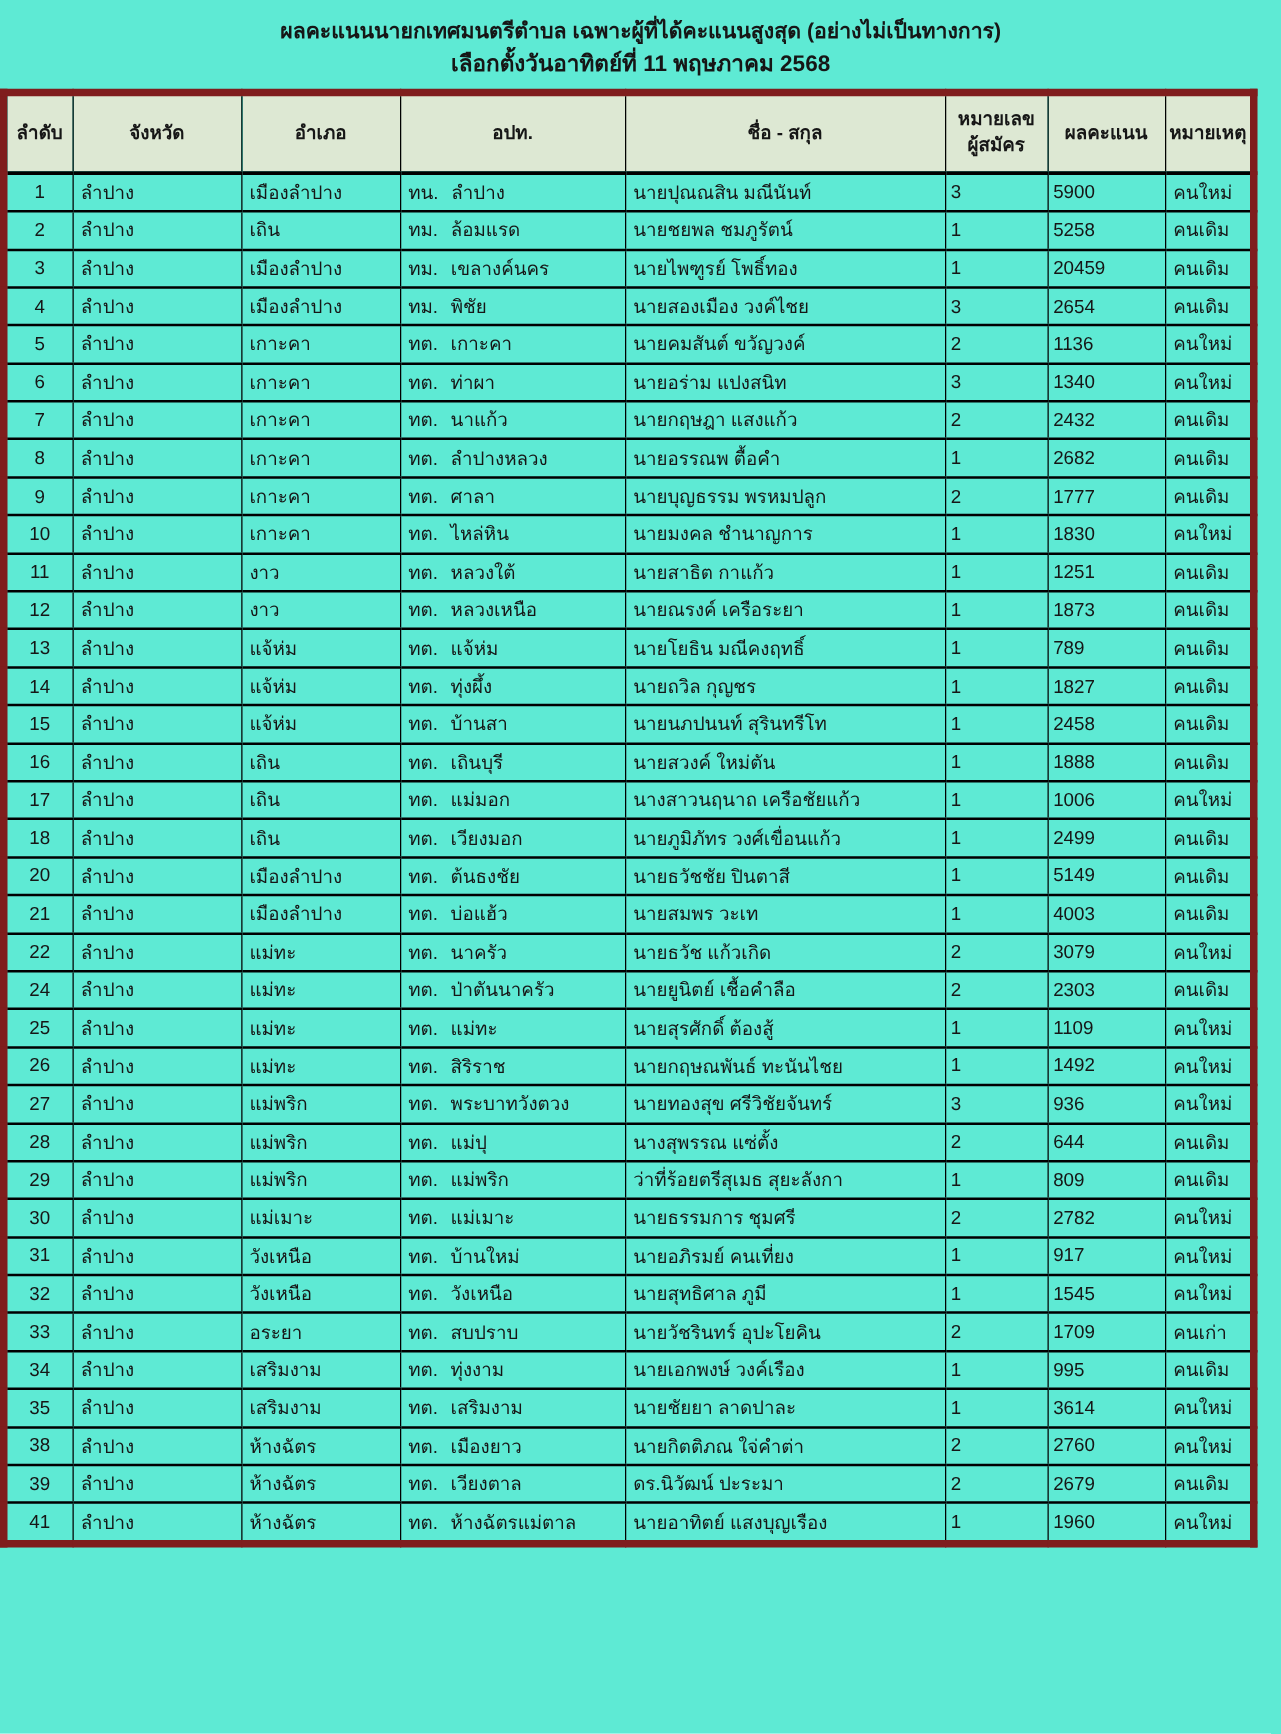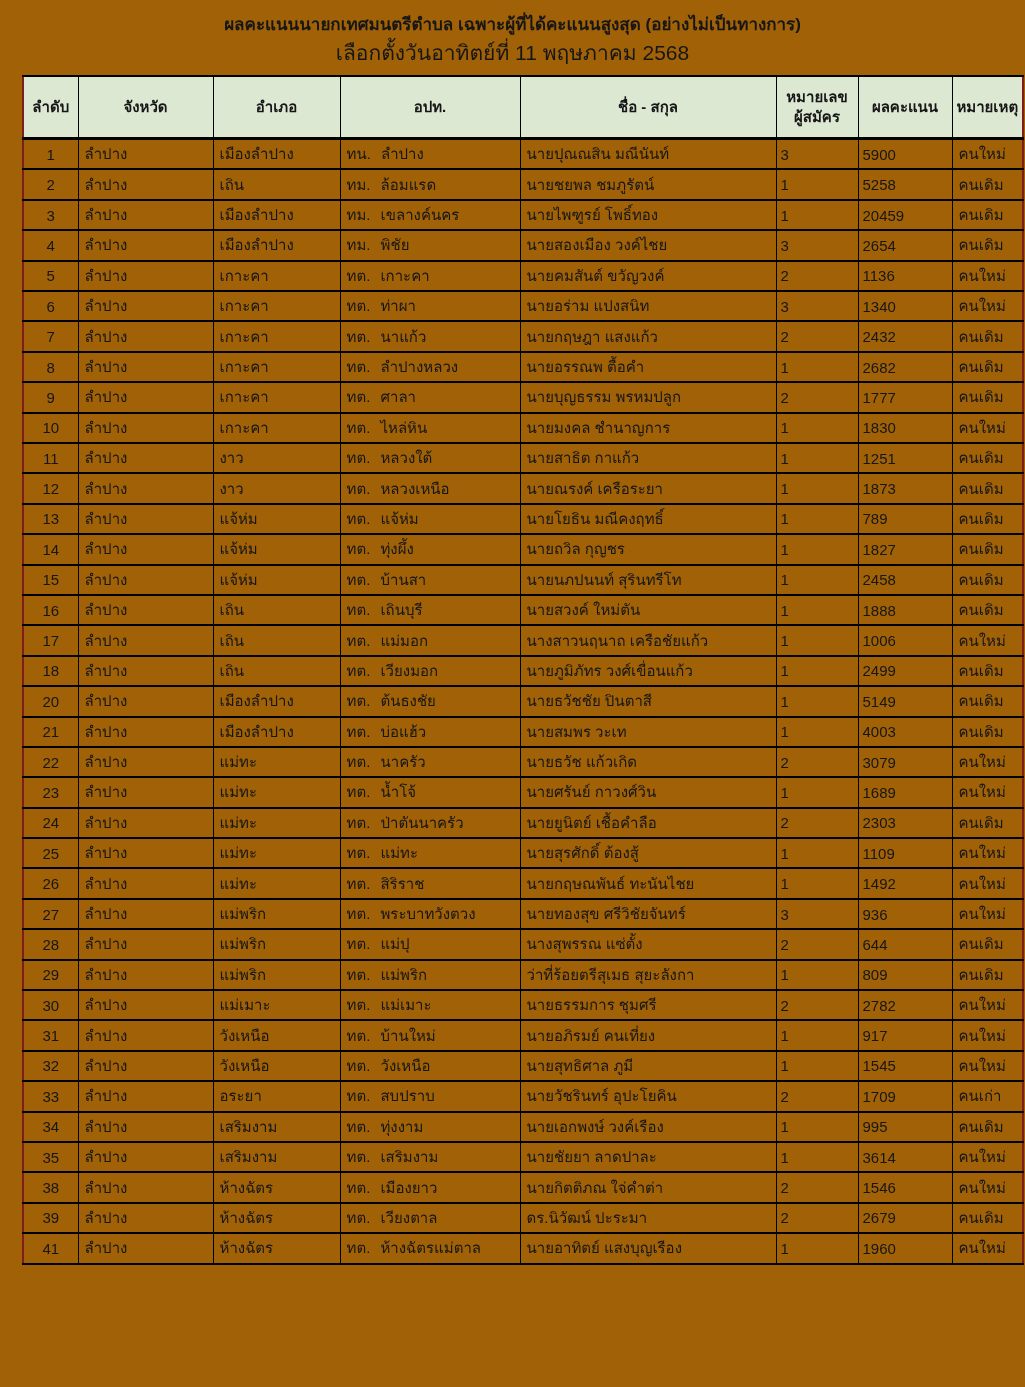--- a/index.html
+++ b/index.html
@@ -5,44 +5,43 @@
   html, body {
     margin: 0;
     padding: 0;
     background: #ffffff;
     font-family: "Liberation Sans", sans-serif;
     color: #161616;
   }
   .page {
     width: 1025px;
     height: 1387px;
-    background: #a16207;
+    background: #5eead4;
     box-sizing: border-box;
     overflow: hidden;
   }
   .title {
     margin-top: 13px;
     text-align: center;
     font-size: 17px;
     font-weight: bold;
     line-height: 1.45;
   }
   .subtitle {
     text-align: center;
-    font-size: 21px;
-    font-weight: normal;
+    font-size: 18px;
+    font-weight: bold;
     line-height: 1.45;
     margin-bottom: 7px;
   }
   table.results {
-    margin-left: 22px;
     border-collapse: collapse;
     table-layout: fixed;
     width: 1000px;
-    border: 2px solid #7f1d1d;
+    border: 6px solid #7f1d1d;
   }
   th, td {
     border: solid #000;
     border-width: 2px 1px;
     vertical-align: middle;
     overflow: hidden;
     white-space: nowrap;
   }
   thead th {
     background: #dde8d3;
@@ -307,30 +306,20 @@
           <td class="col-no">22</td>
           <td class="col-province">ลำปาง</td>
           <td class="col-district">แม่ทะ</td>
           <td class="col-org">ทต. นาครัว</td>
           <td class="col-name">นายธวัช แก้วเกิด</td>
           <td class="col-number">2</td>
           <td class="col-score">3079</td>
           <td class="col-remark">คนใหม่</td>
         </tr>
         <tr>
-          <td class="col-no">23</td>
-          <td class="col-province">ลำปาง</td>
-          <td class="col-district">แม่ทะ</td>
-          <td class="col-org">ทต. น้ำโจ้</td>
-          <td class="col-name">นายศรันย์ กาวงศ์วิน</td>
-          <td class="col-number">1</td>
-          <td class="col-score">1689</td>
-          <td class="col-remark">คนใหม่</td>
-        </tr>
-        <tr>
           <td class="col-no">24</td>
           <td class="col-province">ลำปาง</td>
           <td class="col-district">แม่ทะ</td>
           <td class="col-org">ทต. ป่าตันนาครัว</td>
           <td class="col-name">นายยูนิตย์ เชื้อคำลือ</td>
           <td class="col-number">2</td>
           <td class="col-score">2303</td>
           <td class="col-remark">คนเดิม</td>
         </tr>
         <tr>
@@ -443,21 +432,21 @@
           <td class="col-score">3614</td>
           <td class="col-remark">คนใหม่</td>
         </tr>
         <tr>
           <td class="col-no">38</td>
           <td class="col-province">ลำปาง</td>
           <td class="col-district">ห้างฉัตร</td>
           <td class="col-org">ทต. เมืองยาว</td>
           <td class="col-name">นายกิตติภณ ใจ่คำต่า</td>
           <td class="col-number">2</td>
-          <td class="col-score">1546</td>
+          <td class="col-score">2760</td>
           <td class="col-remark">คนใหม่</td>
         </tr>
         <tr>
           <td class="col-no">39</td>
           <td class="col-province">ลำปาง</td>
           <td class="col-district">ห้างฉัตร</td>
           <td class="col-org">ทต. เวียงตาล</td>
           <td class="col-name">ดร.นิวัฒน์ ปะระมา</td>
           <td class="col-number">2</td>
           <td class="col-score">2679</td>

